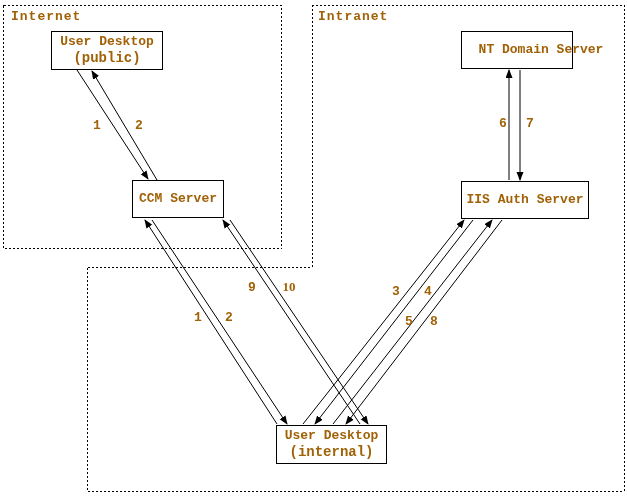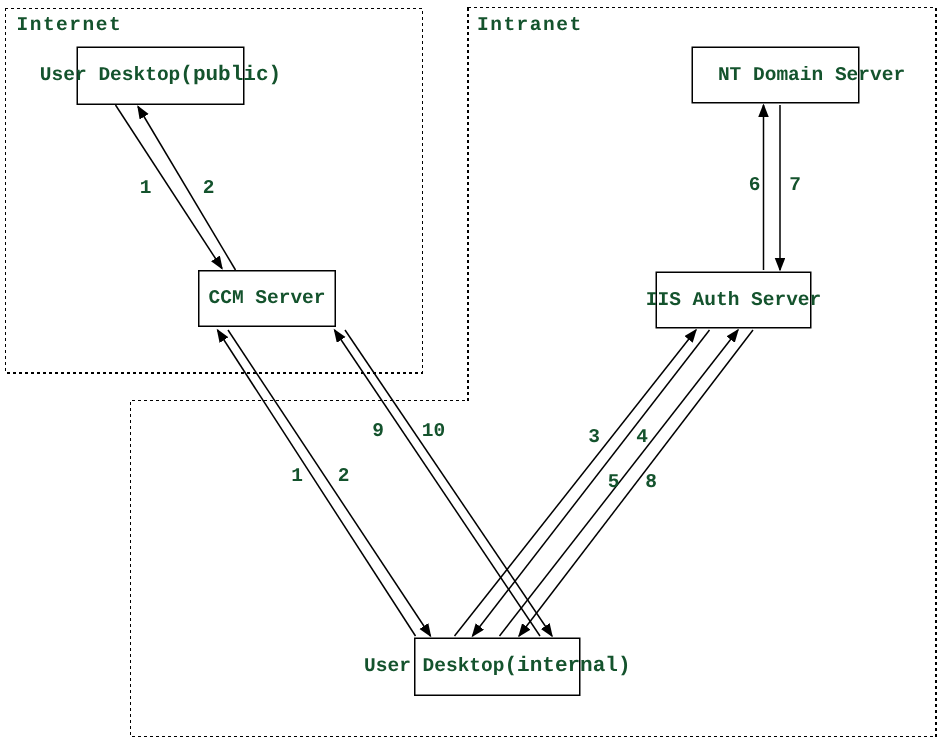--- a/index.html
+++ b/index.html
@@ -6,21 +6,21 @@
     margin: 0;
     padding: 0;
     background: #ffffff;
   }
   #stage {
     position: relative;
     width: 627px;
     height: 497px;
     background: #ffffff;
     font-family: "Liberation Mono", "DejaVu Sans Mono", monospace;
-    color: #14532d;
+    color: #a16207;
     overflow: hidden;
   }
   #edge-svg {
     position: absolute;
     left: 0;
     top: 0;
   }
   .zone-border {
     fill: none;
     stroke: #000000;
@@ -39,21 +39,21 @@
     font-weight: bold;
     letter-spacing: 1px;
     white-space: nowrap;
   }
   .node {
     position: absolute;
     box-sizing: border-box;
     border: 1px solid #000000;
     background: #ffffff;
     display: flex;
-    flex-direction: row;
+    flex-direction: column;
     align-items: center;
     justify-content: center;
     text-align: right;
     line-height: 1.15;
   }
   .node-title {
     font-size: 13px;
     font-weight: bold;
     white-space: nowrap;
   }
@@ -100,38 +100,38 @@
       </g>
   </svg>
   <div id="overlay">
       <div class="zone-label" style="left: 11px; top: 9px;">Internet</div>
       <div class="zone-label" style="left: 318px; top: 9px; font-family: Liberation Mono, monospace;">Intranet</div>
       <div class="edge-label" style="left: 97px; top: 125px;">1</div>
       <div class="edge-label" style="left: 139px; top: 125px;">2</div>
       <div class="edge-label" style="left: 198px; top: 317px;">1</div>
       <div class="edge-label" style="left: 229px; top: 317px;">2</div>
       <div class="edge-label" style="left: 252px; top: 287px;">9</div>
-      <div class="edge-label" style="left: 289px; top: 287px;">10</div>
+      <div class="edge-label" style="left: 289px; top: 287px; font-family: Liberation Serif, serif;">10</div>
       <div class="edge-label" style="left: 396px; top: 291px;">3</div>
       <div class="edge-label" style="left: 428px; top: 291px;">4</div>
       <div class="edge-label" style="left: 409px; top: 321px;">5</div>
       <div class="edge-label" style="left: 434px; top: 321px;">8</div>
       <div class="edge-label" style="left: 503px; top: 123px;">6</div>
       <div class="edge-label" style="left: 530px; top: 123px;">7</div>
       <div class="node" style="left: 51px; top: 31px; width: 112px; height: 39px;">
         <div class="node-title">User Desktop</div>
         <div class="node-subtitle">(public)</div>
       </div>
       <div class="node" style="left: 132px; top: 180px; width: 92px; height: 38px;">
         <div class="node-title">CCM Server</div>
       </div>
       <div class="node" style="left: 461px; top: 31px; width: 112px; height: 38px; padding-left: 48px;">
         <div class="node-title">NT Domain Server</div>
       </div>
-      <div class="node" style="left: 437px; top: 181px; width: 104px; height: 38px;">
+      <div class="node" style="left: 461px; top: 181px; width: 128px; height: 38px;">
         <div class="node-title">IIS Auth Server</div>
       </div>
       <div class="node" style="left: 276px; top: 425px; width: 111px; height: 39px;">
         <div class="node-title">User Desktop</div>
         <div class="node-subtitle">(internal)</div>
       </div>
     </div>
 </div>
 
 </body></html>

